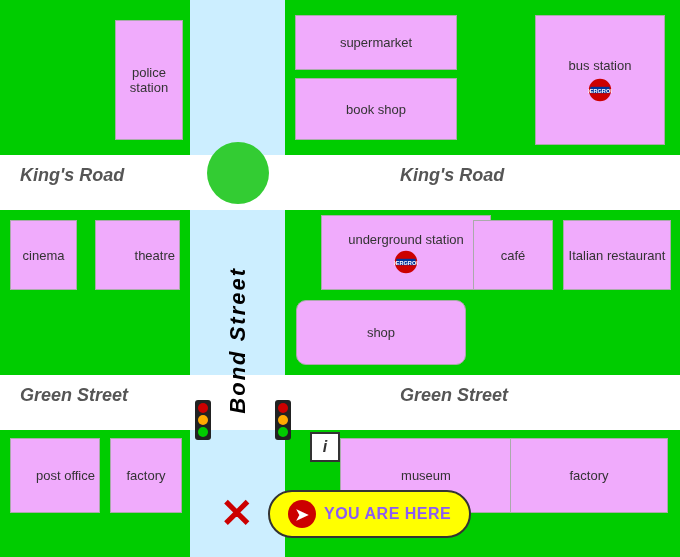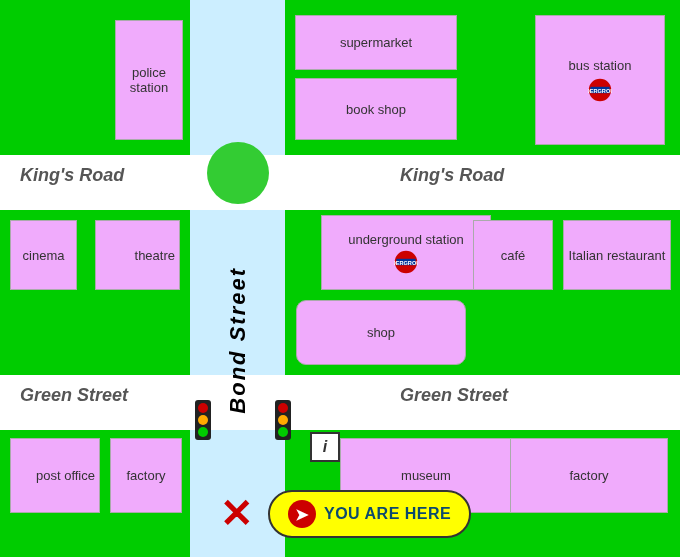--- a/index.html
+++ b/index.html
@@ -236,21 +236,21 @@
       display: flex;
       align-items: center;
       justify-content: center;
       font-size: 16px;
       font-weight: bold;
     }
 
     .you-are-here-text {
       font-size: 16px;
       font-weight: bold;
-      color: #0c4a6e;
+      color: #8b5cf6;
       text-transform: uppercase;
       letter-spacing: 0.5px;
     }
 
     .tube-logo {
       width: 24px;
       height: 24px;
     }
 
     

